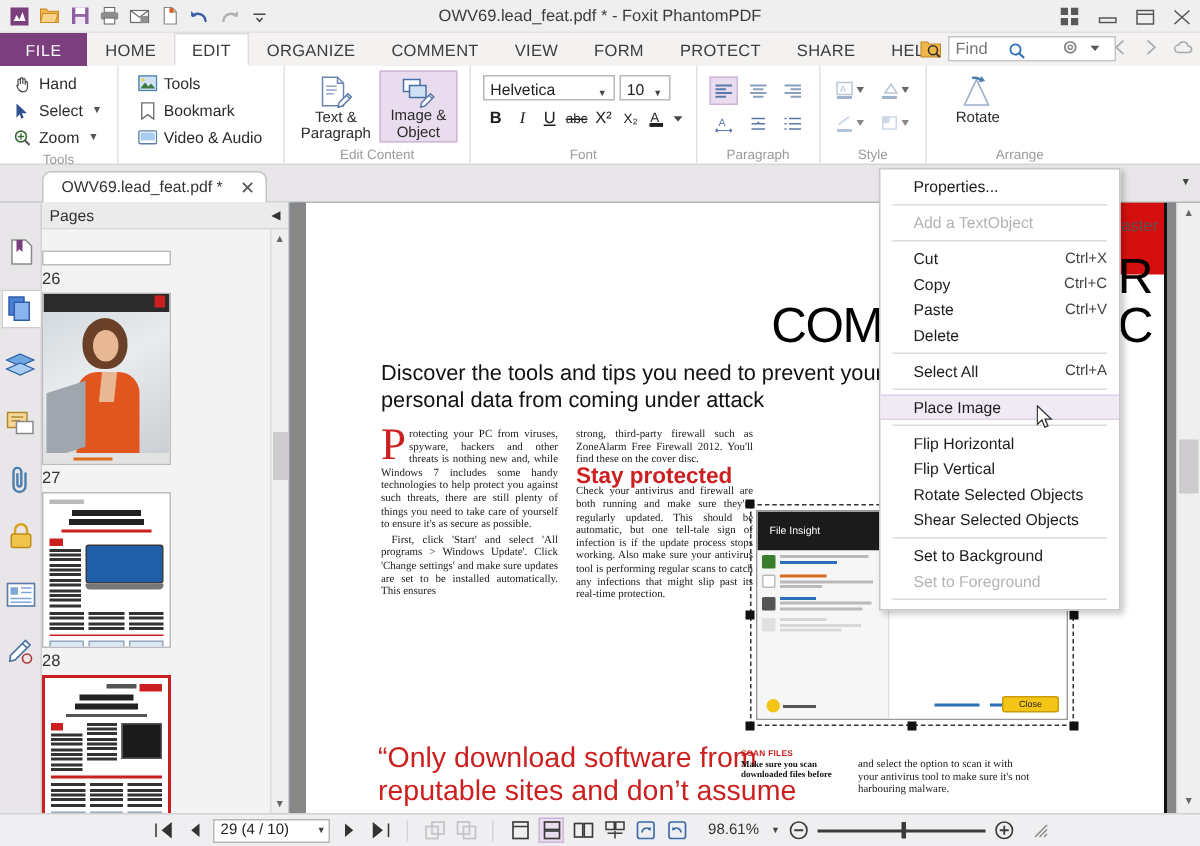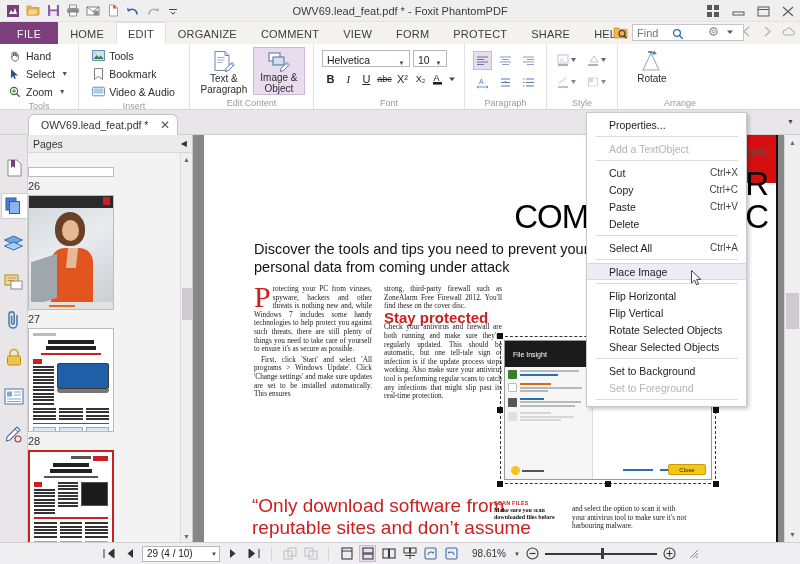--- a/index.html
+++ b/index.html
@@ -456,21 +456,20 @@
             <span class="ricon">
               <svg width="13" height="11" viewBox="0 0 13 11">
                   <rect x=".6" y="1.2" width="11.8" height="8.6" rx="1" fill="#fff" stroke="#5a7fa8" stroke-width=".9"></rect>
                   <rect x="1.8" y="2.4" width="9.4" height="5.2" fill="#a8cdf0"></rect>
                 </svg>
             </span>
             <span>Video &amp; Audio</span>
           </div>
         </div>
       </div>
-      <div class="rg-label">Insert</div>
     </div>
 
     <div class="rgroup" style="padding-left:8px;padding-right:8px;">
       <div class="rg-body" style="gap:3px;">
         <div class="bigbtn">
           <span class="bi">
             <svg width="24" height="22" viewBox="0 0 24 22">
                 <path d="M3 1.5h10l4 4v15H3z" fill="#fff" stroke="#6d86ad" stroke-width="1"></path>
                 <path d="M13 1.5v4h4" fill="none" stroke="#6d86ad" stroke-width="1"></path>
                 <path d="M5.5 7.5h7M5.5 10h7M5.5 12.5h5" stroke="#8fa5c4" stroke-width=".9"></path>

